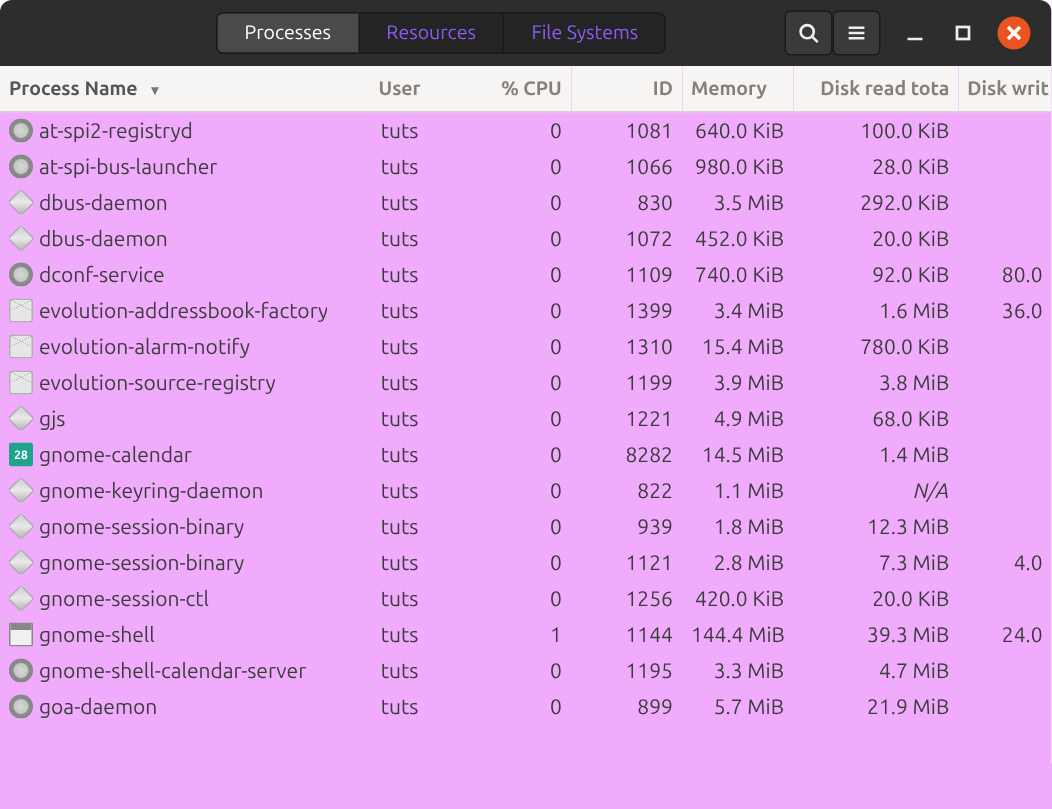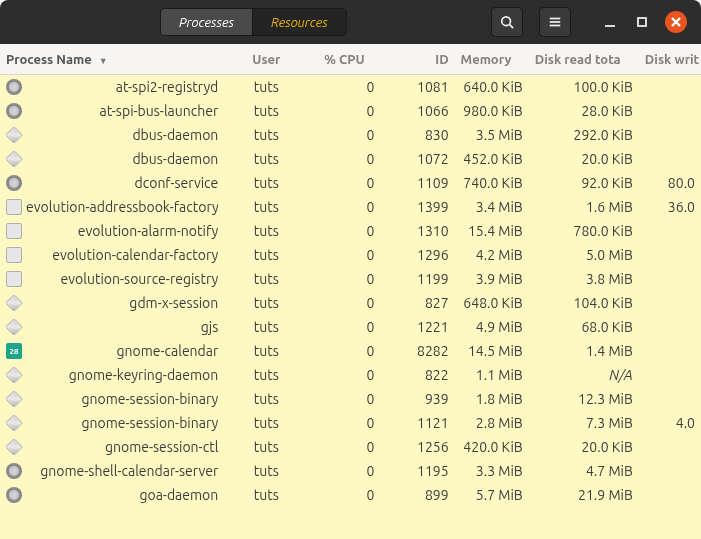--- a/index.html
+++ b/index.html
@@ -12,35 +12,34 @@
     width: 701px; height: 539px;
     overflow: hidden;
   }
   
   .headerbar {
     height: 44px;
     background: #2d2d2d;
     display: flex;
     align-items: center;
     padding: 0 6px 0 0;
-    gap: 16px;
+    gap: 0;
     border-top-left-radius: 8px;
     border-top-right-radius: 8px;
-    font-style: italic;
   }
   .headerbar-left-spacer { width: 144px; }
   .tab-stack {
     display: flex;
     background: #242424;
     border: 1px solid #1a1a1a;
     border-radius: 5px;
     overflow: hidden;
   }
   .tab {
-    color: #eab308;
+    color: #8b5cf6;
     font-size: 13px;
     padding: 6px 18px;
     cursor: pointer;
     border-right: 1px solid #1a1a1a;
   }
   .tab:last-child { border-right: none; }
   .tab.active { background: #4a4a4a; color: #fff; }
   .hb-spacer { flex: 1; }
   .hb-btn {
     width: 32px; height: 30px;
@@ -58,21 +57,21 @@
   .win-close {
     width: 22px; height: 22px; border-radius: 50%;
     background: #e95420; display: flex; align-items: center; justify-content: center;
   }
   .win-close svg { stroke: #fff; width: 10px; height: 10px; stroke-width: 2.4; }
 
   
   .table-wrap {
     height: calc(539px - 44px);
     overflow: hidden;
-    background: #fef9c3;
+    background: #f0abfc;
     position: relative;
   }
   table {
     border-collapse: collapse;
     width: 100%;
     table-layout: fixed;
   }
   thead th {
     background: #f6f5f4;
     color: #85807c;
@@ -93,31 +92,30 @@
     padding: 4px 6px 3px 6px;
     font-size: 14px;
     color: #3c3c3c;
     white-space: nowrap;
     overflow: hidden;
     border-bottom: 1px solid transparent;
   }
   tbody tr { height: 22px; }
   .col-name  { width: 224px; }
   .col-user  { width: 84px; text-align: center; }
-  .col-cpu   { width: 72px; text-align: center; }
+  .col-cpu   { width: 72px; text-align: right; }
   .col-id    { width: 74px; text-align: right; }
   .col-mem   { width: 74px; text-align: left; }
-  .col-drt   { width: 110px; }
+  .col-drt   { width: 110px; text-align: right; }
   .col-dwt   { width: 62px; text-align: right; }
   tbody td.col-cpu, tbody td.col-id, tbody td.col-mem, tbody td.col-drt, tbody td.col-dwt { text-align: right; }
   .na { font-style: italic; margin-top: 12px; }
   .proc-cell {
     display: flex; align-items: center; gap: 4px;
     overflow: hidden;
-    justify-content: space-between;
   }
   .proc-icon {
     width: 16px; height: 16px; flex: 0 0 16px;
     border-radius: 2px;
     display: flex; align-items: center; justify-content: center;
     font-size: 10px;
   }
   .ic-gear {
     background: radial-gradient(circle at 50% 50%, #999 0%, #888 60%, #777 100%);
     border-radius: 50%;
@@ -164,20 +162,21 @@
 </style>
 </head>
 <body>
 
 <div class="headerbar">
   <div class="headerbar-left-spacer"></div>
 
   <div class="tab-stack">
     <div class="tab active"><span>Processes</span></div>
     <div class="tab"><span>Resources</span></div>
+    <div class="tab"><span>File Systems</span></div>
   </div>
 
   <div class="hb-spacer"></div>
 
   <div class="hb-btn">
     <svg viewBox="0 0 16 16">
         <circle cx="7" cy="7" r="5"></circle>
         <line x1="11" y1="11" x2="15" y2="15"></line>
       </svg>
   </div>
@@ -330,56 +329,28 @@
           <td class="col-cpu">0</td>
           <td class="col-id">1310</td>
           <td class="col-mem">15.4 MiB</td>
           <td class="col-drt">780.0 KiB</td>
           <td class="col-dwt"></td>
         </tr>
         <tr>
           <td class="col-name">
             <div class="proc-cell">
               <span class="proc-icon ic-mail"></span>
-              <span class="pname">evolution-calendar-factory</span>
-            </div>
-          </td>
-          <td class="col-user">tuts</td>
-          <td class="col-cpu">0</td>
-          <td class="col-id">1296</td>
-          <td class="col-mem">4.2 MiB</td>
-          <td class="col-drt">5.0 MiB</td>
-          <td class="col-dwt"></td>
-        </tr>
-        <tr>
-          <td class="col-name">
-            <div class="proc-cell">
-              <span class="proc-icon ic-mail"></span>
               <span class="pname">evolution-source-registry</span>
             </div>
           </td>
           <td class="col-user">tuts</td>
           <td class="col-cpu">0</td>
           <td class="col-id">1199</td>
           <td class="col-mem">3.9 MiB</td>
           <td class="col-drt">3.8 MiB</td>
-          <td class="col-dwt"></td>
-        </tr>
-        <tr>
-          <td class="col-name">
-            <div class="proc-cell">
-              <span class="proc-icon ic-diamond"></span>
-              <span class="pname">gdm-x-session</span>
-            </div>
-          </td>
-          <td class="col-user">tuts</td>
-          <td class="col-cpu">0</td>
-          <td class="col-id">827</td>
-          <td class="col-mem">648.0 KiB</td>
-          <td class="col-drt">104.0 KiB</td>
           <td class="col-dwt"></td>
         </tr>
         <tr>
           <td class="col-name">
             <div class="proc-cell">
               <span class="proc-icon ic-diamond"></span>
               <span class="pname">gjs</span>
             </div>
           </td>
           <td class="col-user">tuts</td>
@@ -455,20 +426,34 @@
           <td class="col-user">tuts</td>
           <td class="col-cpu">0</td>
           <td class="col-id">1256</td>
           <td class="col-mem">420.0 KiB</td>
           <td class="col-drt">20.0 KiB</td>
           <td class="col-dwt"></td>
         </tr>
         <tr>
           <td class="col-name">
             <div class="proc-cell">
+              <span class="proc-icon ic-window"></span>
+              <span class="pname">gnome-shell</span>
+            </div>
+          </td>
+          <td class="col-user">tuts</td>
+          <td class="col-cpu">1</td>
+          <td class="col-id">1144</td>
+          <td class="col-mem">144.4 MiB</td>
+          <td class="col-drt">39.3 MiB</td>
+          <td class="col-dwt">24.0</td>
+        </tr>
+        <tr>
+          <td class="col-name">
+            <div class="proc-cell">
               <span class="proc-icon ic-gear"></span>
               <span class="pname">gnome-shell-calendar-server</span>
             </div>
           </td>
           <td class="col-user">tuts</td>
           <td class="col-cpu">0</td>
           <td class="col-id">1195</td>
           <td class="col-mem">3.3 MiB</td>
           <td class="col-drt">4.7 MiB</td>
           <td class="col-dwt"></td>

